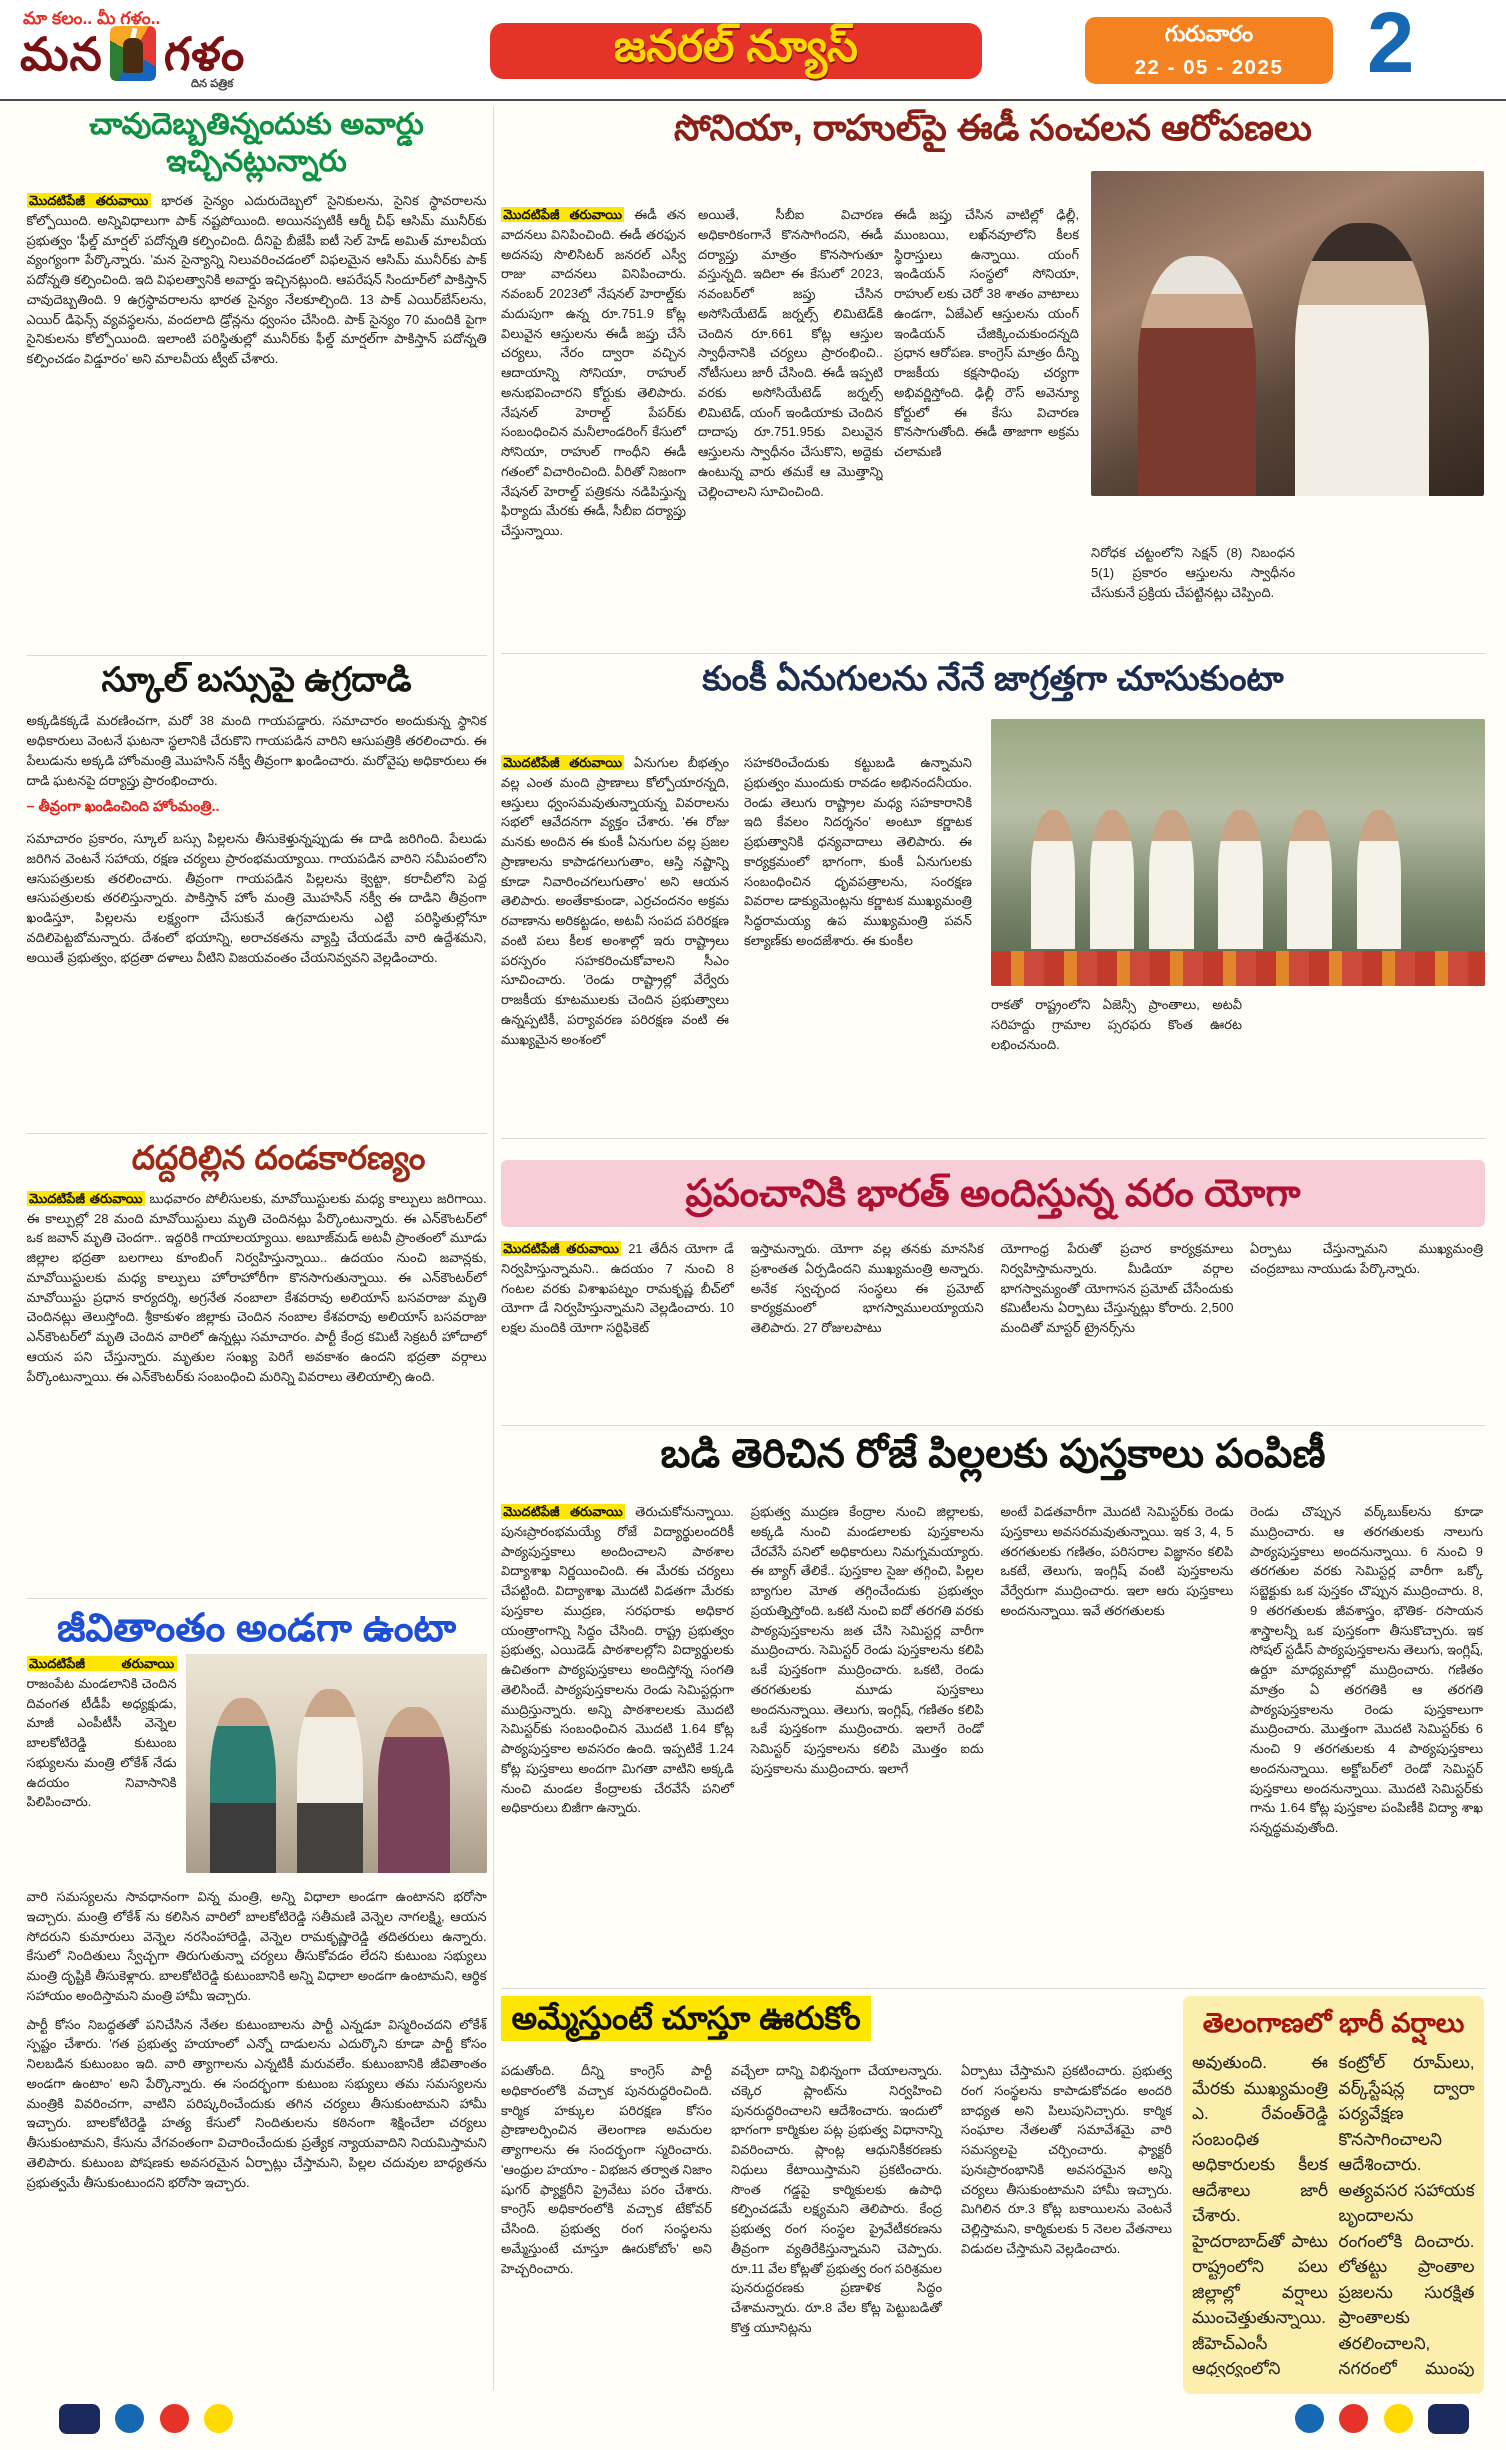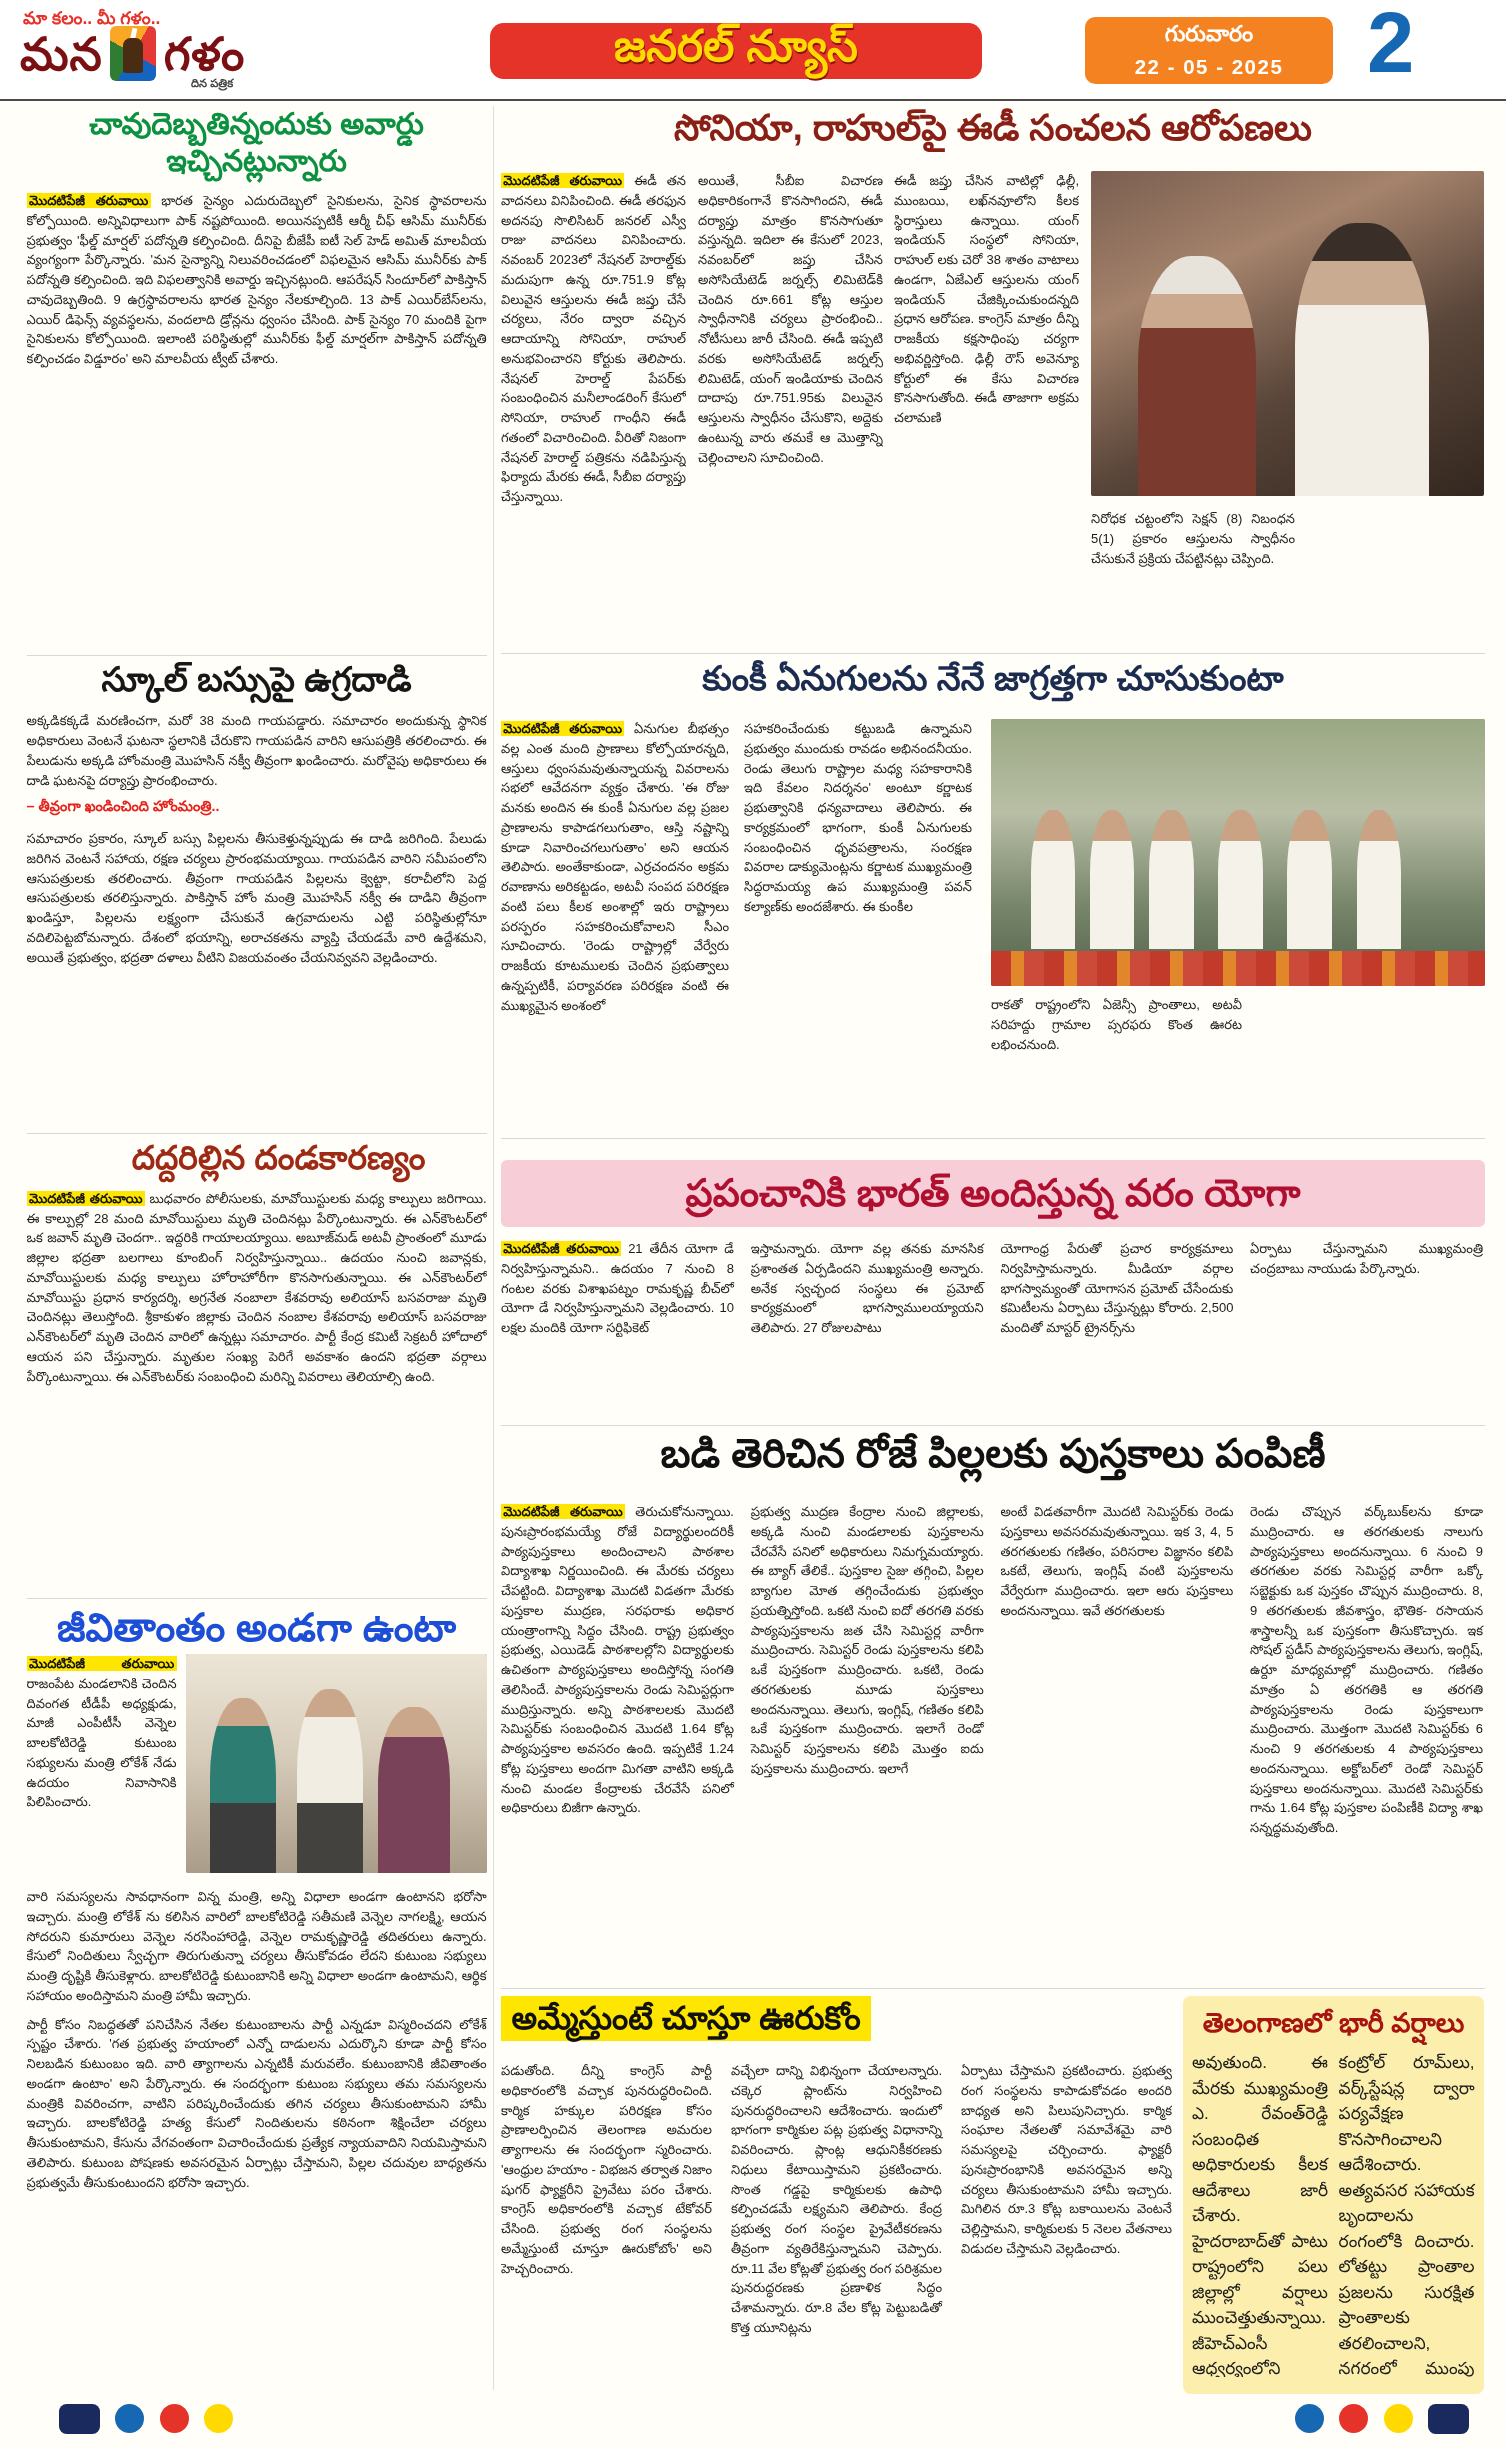--- a/index.html
+++ b/index.html
@@ -26,21 +26,21 @@
 .date-box .date{font-size:20.5px;font-weight:800;letter-spacing:1.5px;}
 .page-number{position:absolute;left:1367px;top:-6px;font-size:85px;font-weight:800;color:#1668b3;}
 .head-rule{position:absolute;left:0;top:99px;width:100%;height:1.5px;background:#4a4a4a;}
 
 
 .art{position:absolute;overflow:hidden;}
 .art h2{font-weight:800;line-height:1.22;text-align:center;}
 .body-text{font-size:13px;line-height:1.52;color:#1b1b1b;text-align:justify;}
 .dateline{background:#ffe600;font-weight:bold;padding:0 2.3px;color:#111;}
 .subhead{color:#e5231b;font-weight:bold;font-size:14.4px;margin:7.6px 0 4.6px;}
-.col{position:absolute;overflow:hidden;}
+.col{position:absolute;overflow:hidden;margin-top:34px;}
 .photo{position:absolute;border-radius:2.3px;overflow:hidden;background:#888;}
 .ph-bg{position:absolute;inset:0;}
 .fig{position:absolute;bottom:0;border-radius:45% 45% 0 0;}
 
 
 .vrule{position:absolute;left:493px;top:106px;width:0.8px;height:2284px;background:#ddd;}
 .hrule{position:absolute;height:0.8px;background:#d8d8d8;}
 #hr-l1{left:26.6px;top:655px;width:460px;}
 #hr-l2{left:26.6px;top:1133px;width:460px;}
 #hr-l3{left:26.6px;top:1598px;width:460px;}

